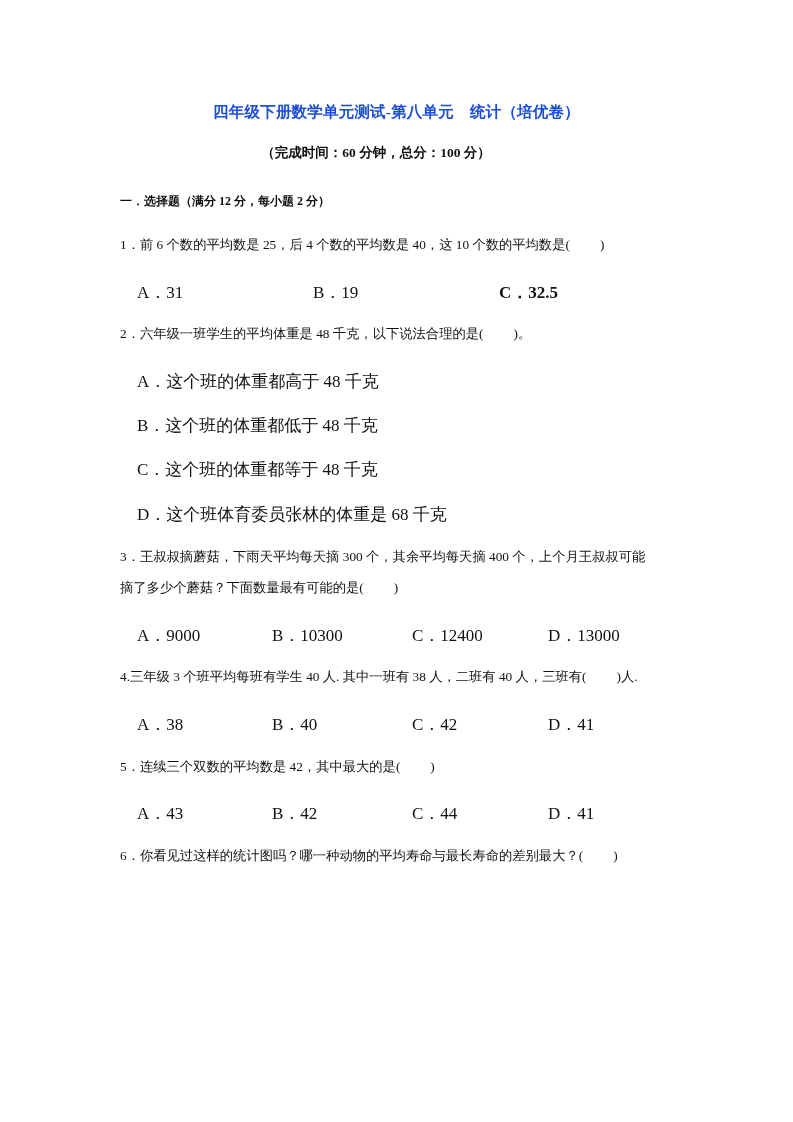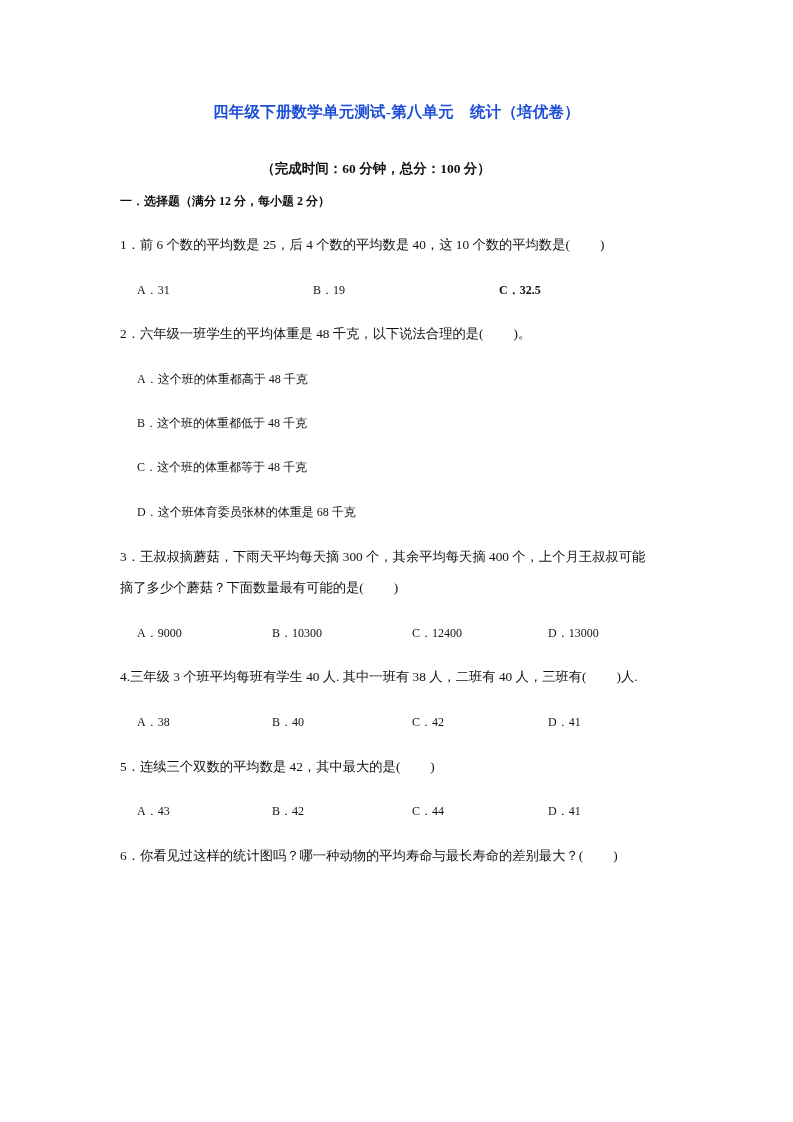--- a/index.html
+++ b/index.html
@@ -31,37 +31,37 @@
       top: 104px;
       text-align: center;
       color: #1d4ed8;
       font-weight: bold;
       font-size: 15.5px;
       letter-spacing: 0.2px;
     }
     .title .gap { display: inline-block; width: 16px; }
     .subtitle {
       left: 0; width: 752px;
-      top: 162px;
+      top: 146px;
       text-align: center;
       font-weight: bold;
       font-size: 13.5px;
     }
     .section-heading {
       left: 120px;
       top: 195px;
       font-weight: bold;
       font-size: 12px;
     }
     .q {
       left: 120px;
       font-size: 13.3px;
     }
     .opt {
-      font-size: 12px;
+      font-size: 17px;
     }
     .blank {
       display: inline-block;
       width: 30px;
     }
   </style>
 </head>
 <body>
 
 <div class="page">

